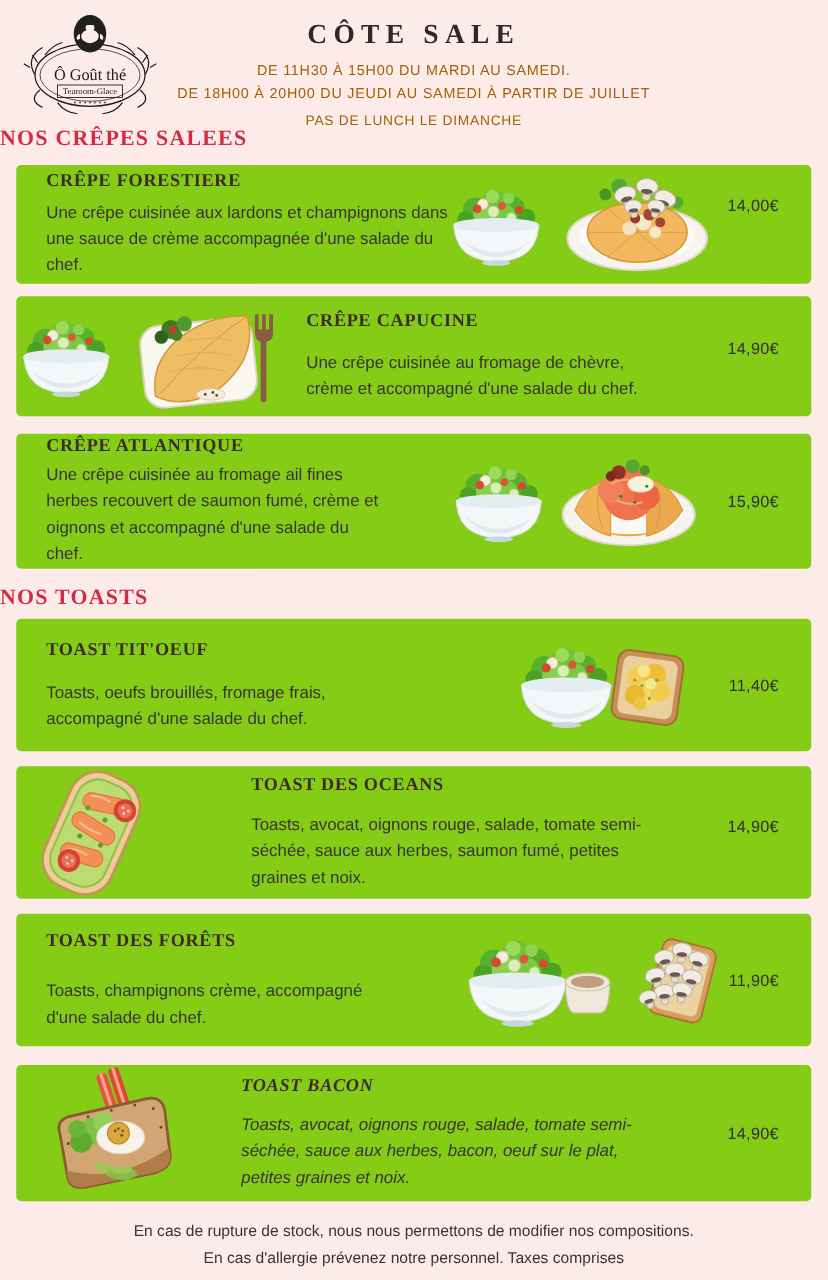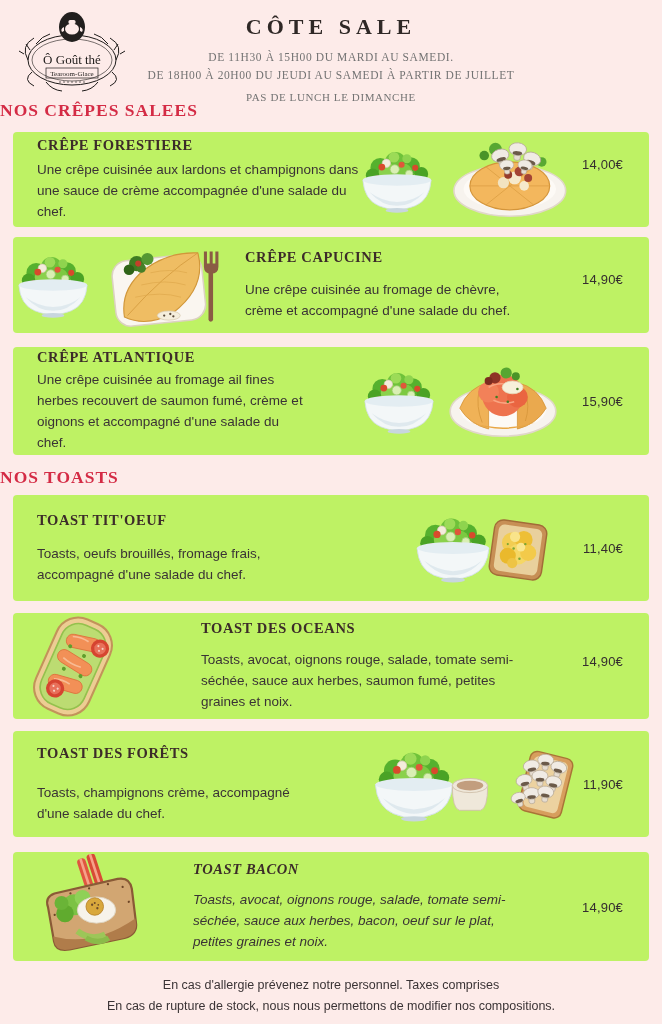--- a/index.html
+++ b/index.html
@@ -8,32 +8,32 @@
     font-family:"Liberation Sans",sans-serif;color:#3a3335;
     -webkit-font-smoothing:antialiased;
   }
   
   .header{position:relative;height:100px;padding-top:12px;box-sizing:border-box;}
   .logo{position:absolute;left:16px;top:10px;width:112px;height:88px;}
   .page-title{
     text-align:center;font-family:"Liberation Serif",serif;font-size:22px;
     letter-spacing:5px;color:#2f2826;margin:2px 0 8px 0;font-weight:600;
   }
-  .hours{text-align:center;font-family:Liberation Serif, serif;color:#737373;}
+  .hours{text-align:center;font-family:Liberation Sans, sans-serif;color:#a16207;}
   .hours .l1,.hours .l2{font-size:11.5px;letter-spacing:.6px;line-height:18px;}
   .hours .l3{font-size:11px;letter-spacing:.6px;margin-top:7px;}
   
   .section-heading{
     font-family:"Liberation Serif",serif;font-size:17.5px;
     letter-spacing:1px;color:#d42b45;font-weight:600;margin:0 0 11px 0;
   }
   .sh2{margin-top:12px;margin-bottom:7px;}
   
   .card{
-    position:relative;margin:0 13px 10px 13px;background:#bef264;border-radius:4px;
+    position:relative;margin:0 13px 10px 13px;background:#84cc16;border-radius:4px;
     display:flex;align-items:center;box-sizing:border-box;padding:0 90px 0 12px;
   }
   .card .txt{padding-left:12px;}
   .card h3{
     margin:0;font-family:"Liberation Serif",serif;font-weight:600;
     font-size:14.5px;letter-spacing:.6px;color:#3c2c29;
   }
   .card .desc{margin:5px 0 0 0;font-size:13.5px;line-height:21px;color:#3a3335;}
   .card .price{
     position:absolute;right:26px;top:50%;transform:translateY(-50%);
@@ -423,15 +423,15 @@
       </svg>
   </div>
   <div class="txt">
     <h3>TOAST BACON</h3>
     <p class="desc">Toasts, avocat, oignons rouge, salade, tomate semi-séchée, sauce aux herbes, bacon, oeuf sur le plat, petites graines et noix.</p>
   </div>
   <div class="price">14,90€</div>
 </div>
 
 <div class="footer">
+  <div>En cas de rupture de stock, nous nous permettons de modifier nos compositions.</div>
   <div>En cas d'allergie prévenez notre personnel. Taxes comprises</div>
-  <div>En cas de rupture de stock, nous nous permettons de modifier nos compositions.</div>
 </div>
 
 </body></html>

